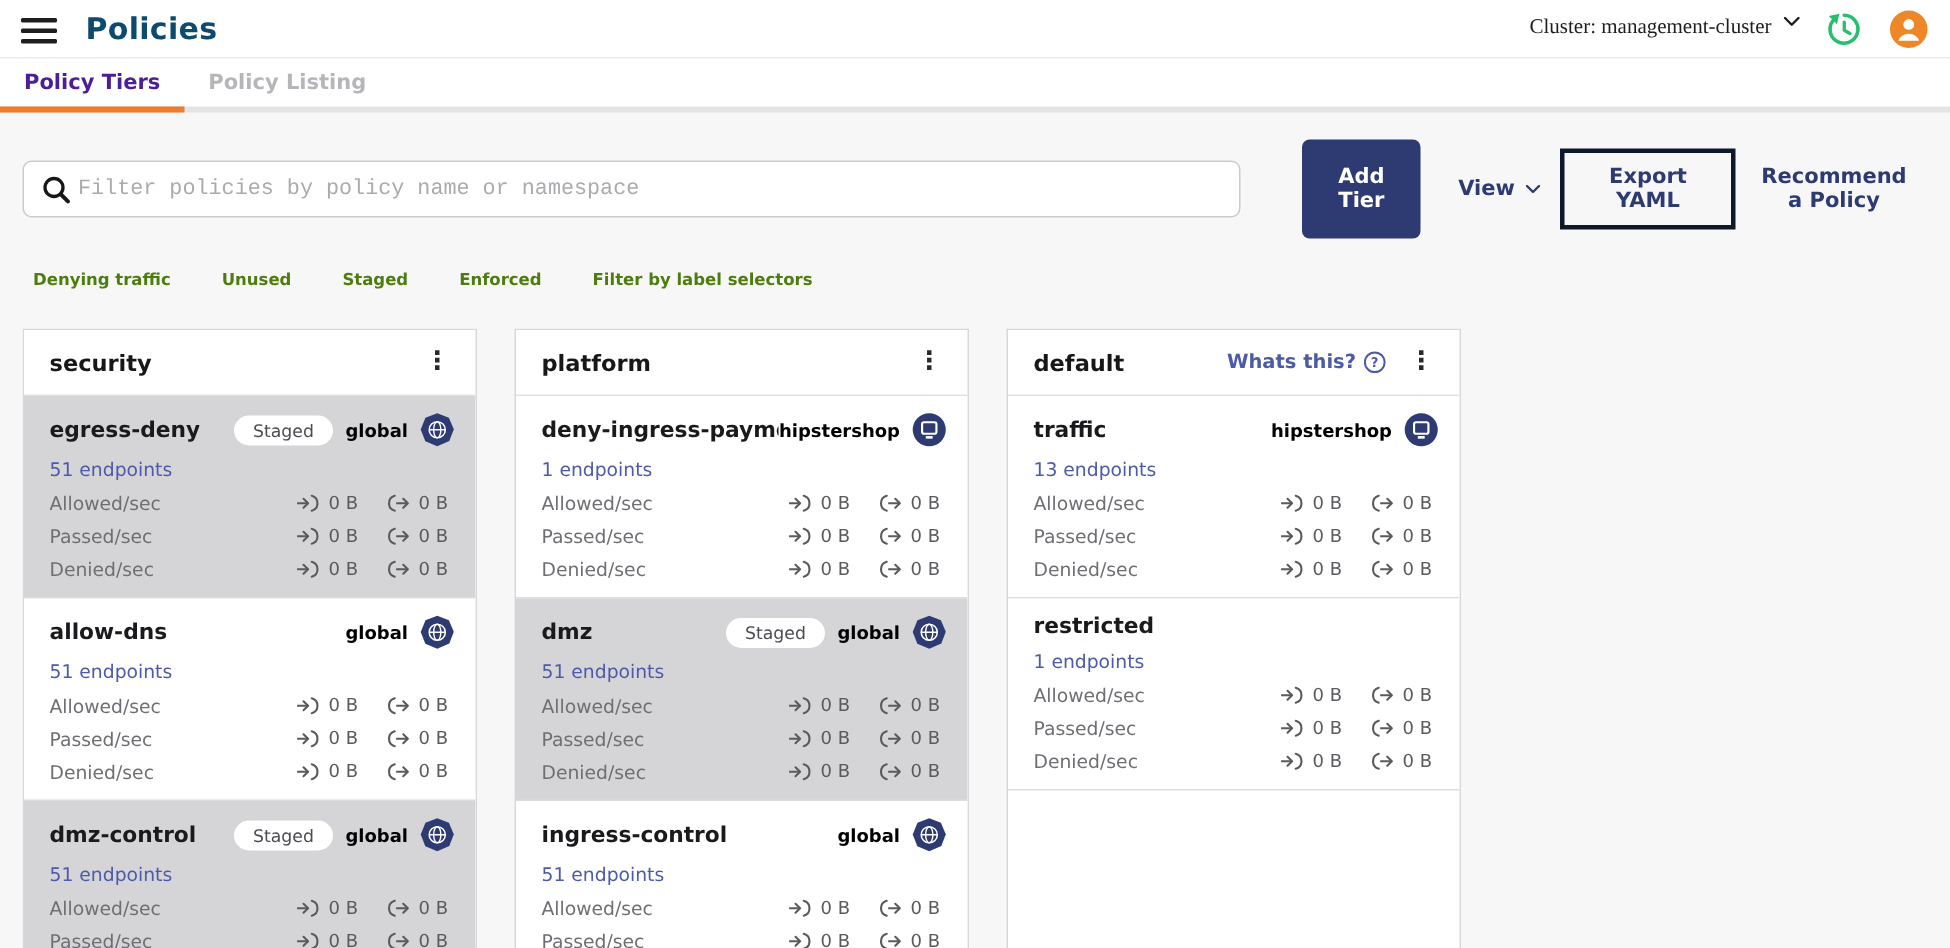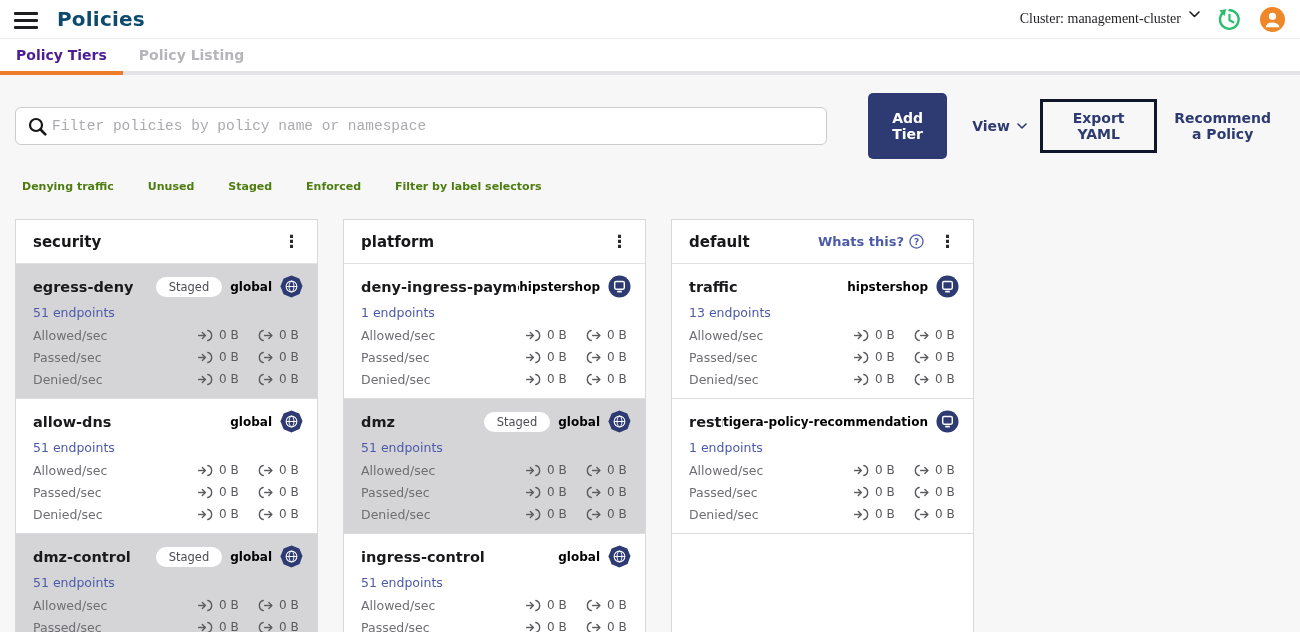--- a/index.html
+++ b/index.html
@@ -658,29 +658,20 @@
     <polyline points="12.6,3.8 15.9,7 12.6,10.2" fill="none" stroke="#5A5A5E" stroke-width="1.5" stroke-linejoin="round" stroke-linecap="round"></polyline>
   </svg>
                 <span class="m-val">0 B</span>
               </span>
          </span>
        </div>
       </div>
         <div class="policy">
         <div class="p-row1">
           <span class="p-name">restricted</span>
-          <span class="p-right">
-
-            <span class="p-scope">tigera-policy-recommendation</span>
-            <svg width="23" height="23" viewBox="0 0 24 24">
-    <circle cx="12" cy="12" r="11.5" fill="#2D3B72"></circle>
-    <rect x="7" y="6.8" width="10" height="8" rx="1.4" fill="none" stroke="#fff" stroke-width="1.5"></rect>
-    <rect x="9.6" y="16.4" width="4.8" height="1.8" fill="#fff"></rect>
-  </svg>
-          </span>
         </div>
         <span class="p-endpoints">1 endpoints</span>
         <div class="metric-row">
          <span class="m-label">Allowed/sec</span>
          <span class="m-vals">
            <span class="m-group">
                 <svg width="17" height="13" viewBox="0 0 18 14">
     <line x1="1" y1="7" x2="8.6" y2="7" stroke="#5A5A5E" stroke-width="1.5"></line>
     <polyline points="5.6,3.8 8.9,7 5.6,10.2" fill="none" stroke="#5A5A5E" stroke-width="1.5" stroke-linejoin="round" stroke-linecap="round"></polyline>
     <path d="M11.5 1.6 a5.6 5.6 0 0 1 0 10.8" fill="none" stroke="#5A5A5E" stroke-width="1.5" stroke-linecap="round"></path>

